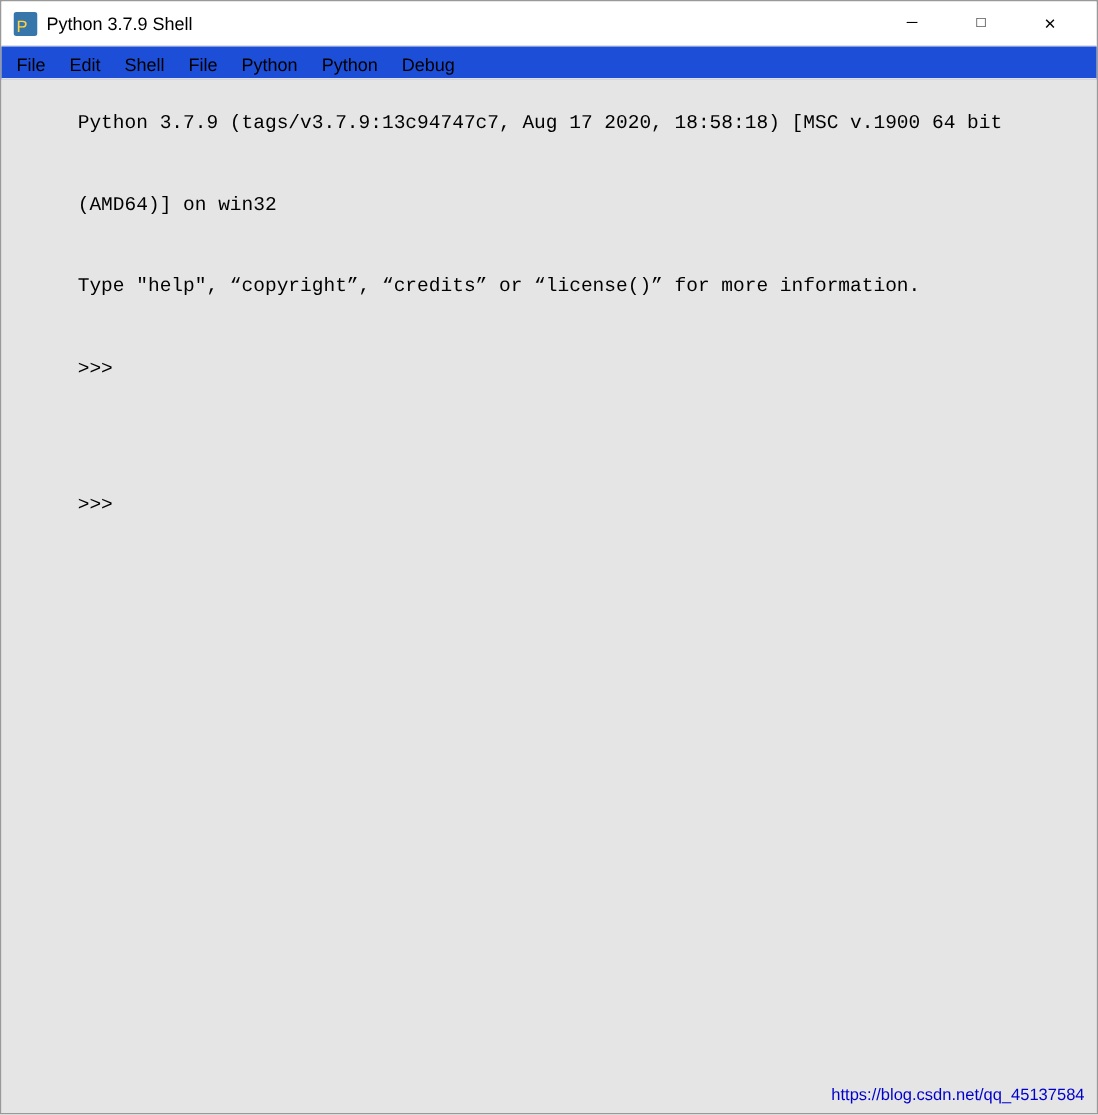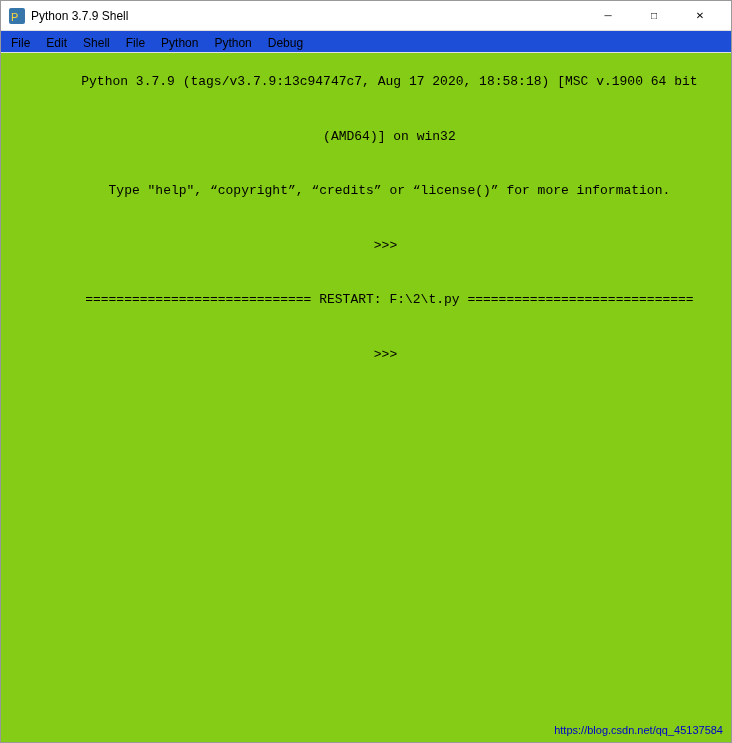--- a/index.html
+++ b/index.html
@@ -86,25 +86,24 @@
     .menu-item {
       font-family: 'Segoe UI', Arial, sans-serif;
       font-size: 12px;
       padding: 2px 8px;
       cursor: pointer;
       color: #000;
     }
 
     .shell-content {
       flex: 1;
-      background: #84cc16;
+      background: #e5e5e5;
       padding: 2px 4px;
       overflow: hidden;
       position: relative;
-      text-align: center;
     }
 
     .shell-text {
       font-family: 'Courier New', Courier, monospace;
       font-size: 13px;
       color: #000;
       line-height: 1.4;
       white-space: pre;
     }
 
@@ -159,19 +158,18 @@
   <div class="shell-content">
     <div class="shell-text">
       <span>Python 3.7.9 (tags/v3.7.9:13c94747c7, Aug 17 2020, 18:58:18) [MSC v.1900 64 bit</span>
       <br>
       <span>(AMD64)] on win32</span>
       <br>
       <span>Type "help", “copyright”, “credits” or “license()” for more information.</span>
       <br>
       <span class="prompt-line">&gt;&gt;&gt; </span>
       <br>
-      <span class="separator">============================= RESTART: F:\2\t.py =============================</span>
       <br>
       <span class="prompt-line">&gt;&gt;&gt; </span>
     </div>
     <div class="watermark">https://blog.csdn.net/qq_45137584</div>
   </div>
 </div>
 
 </body></html>

